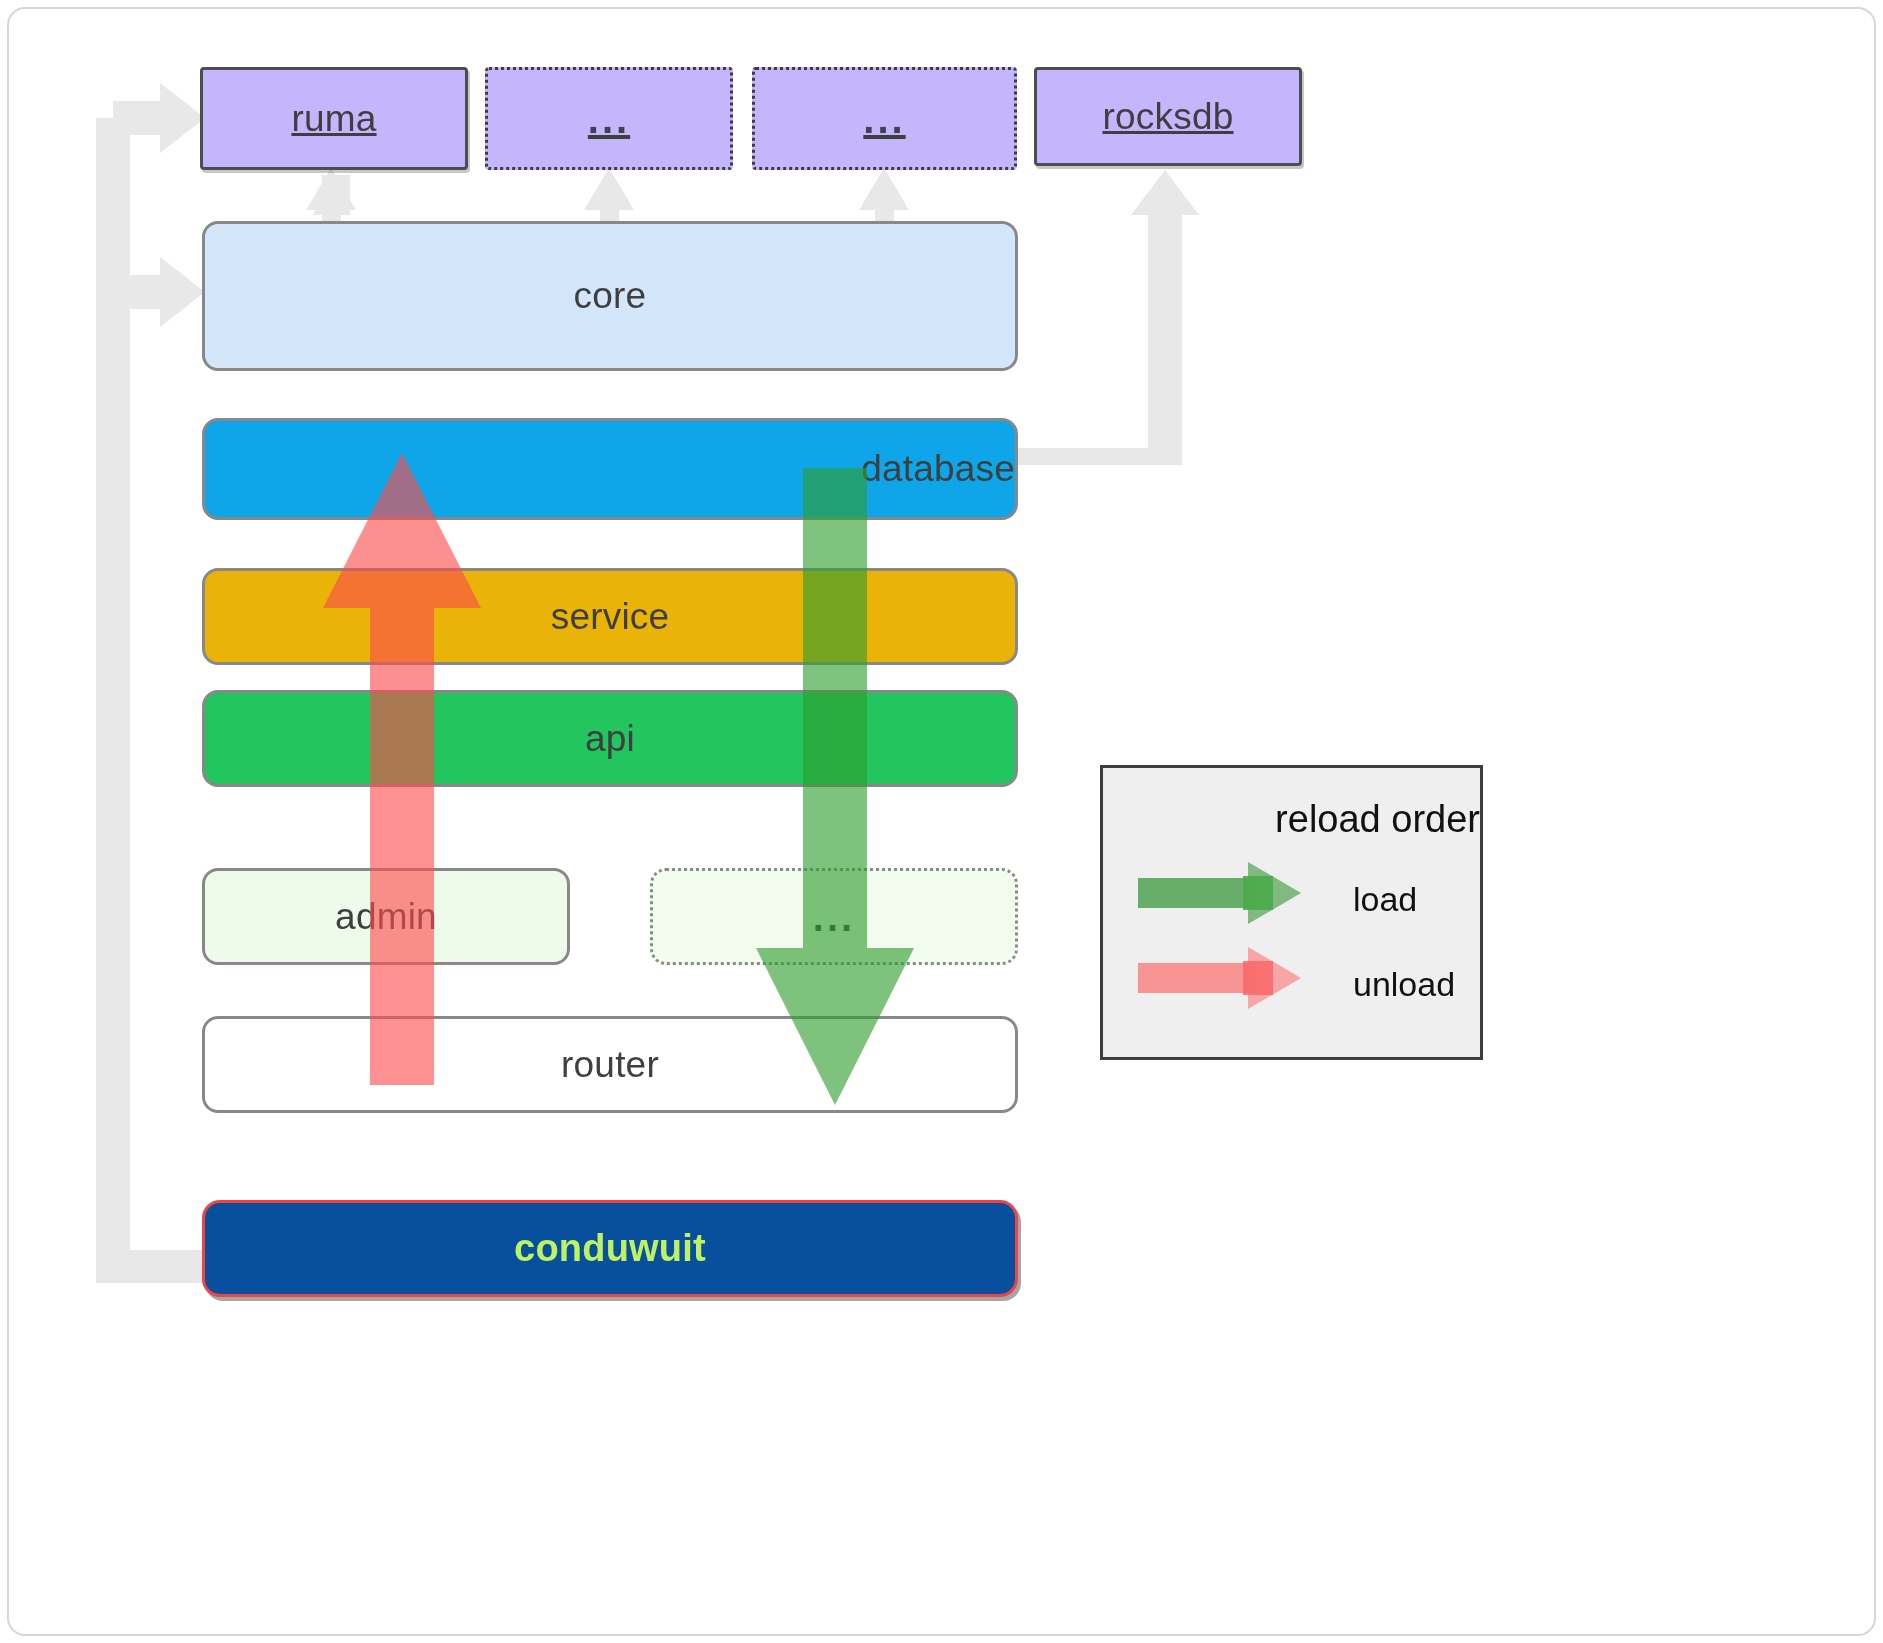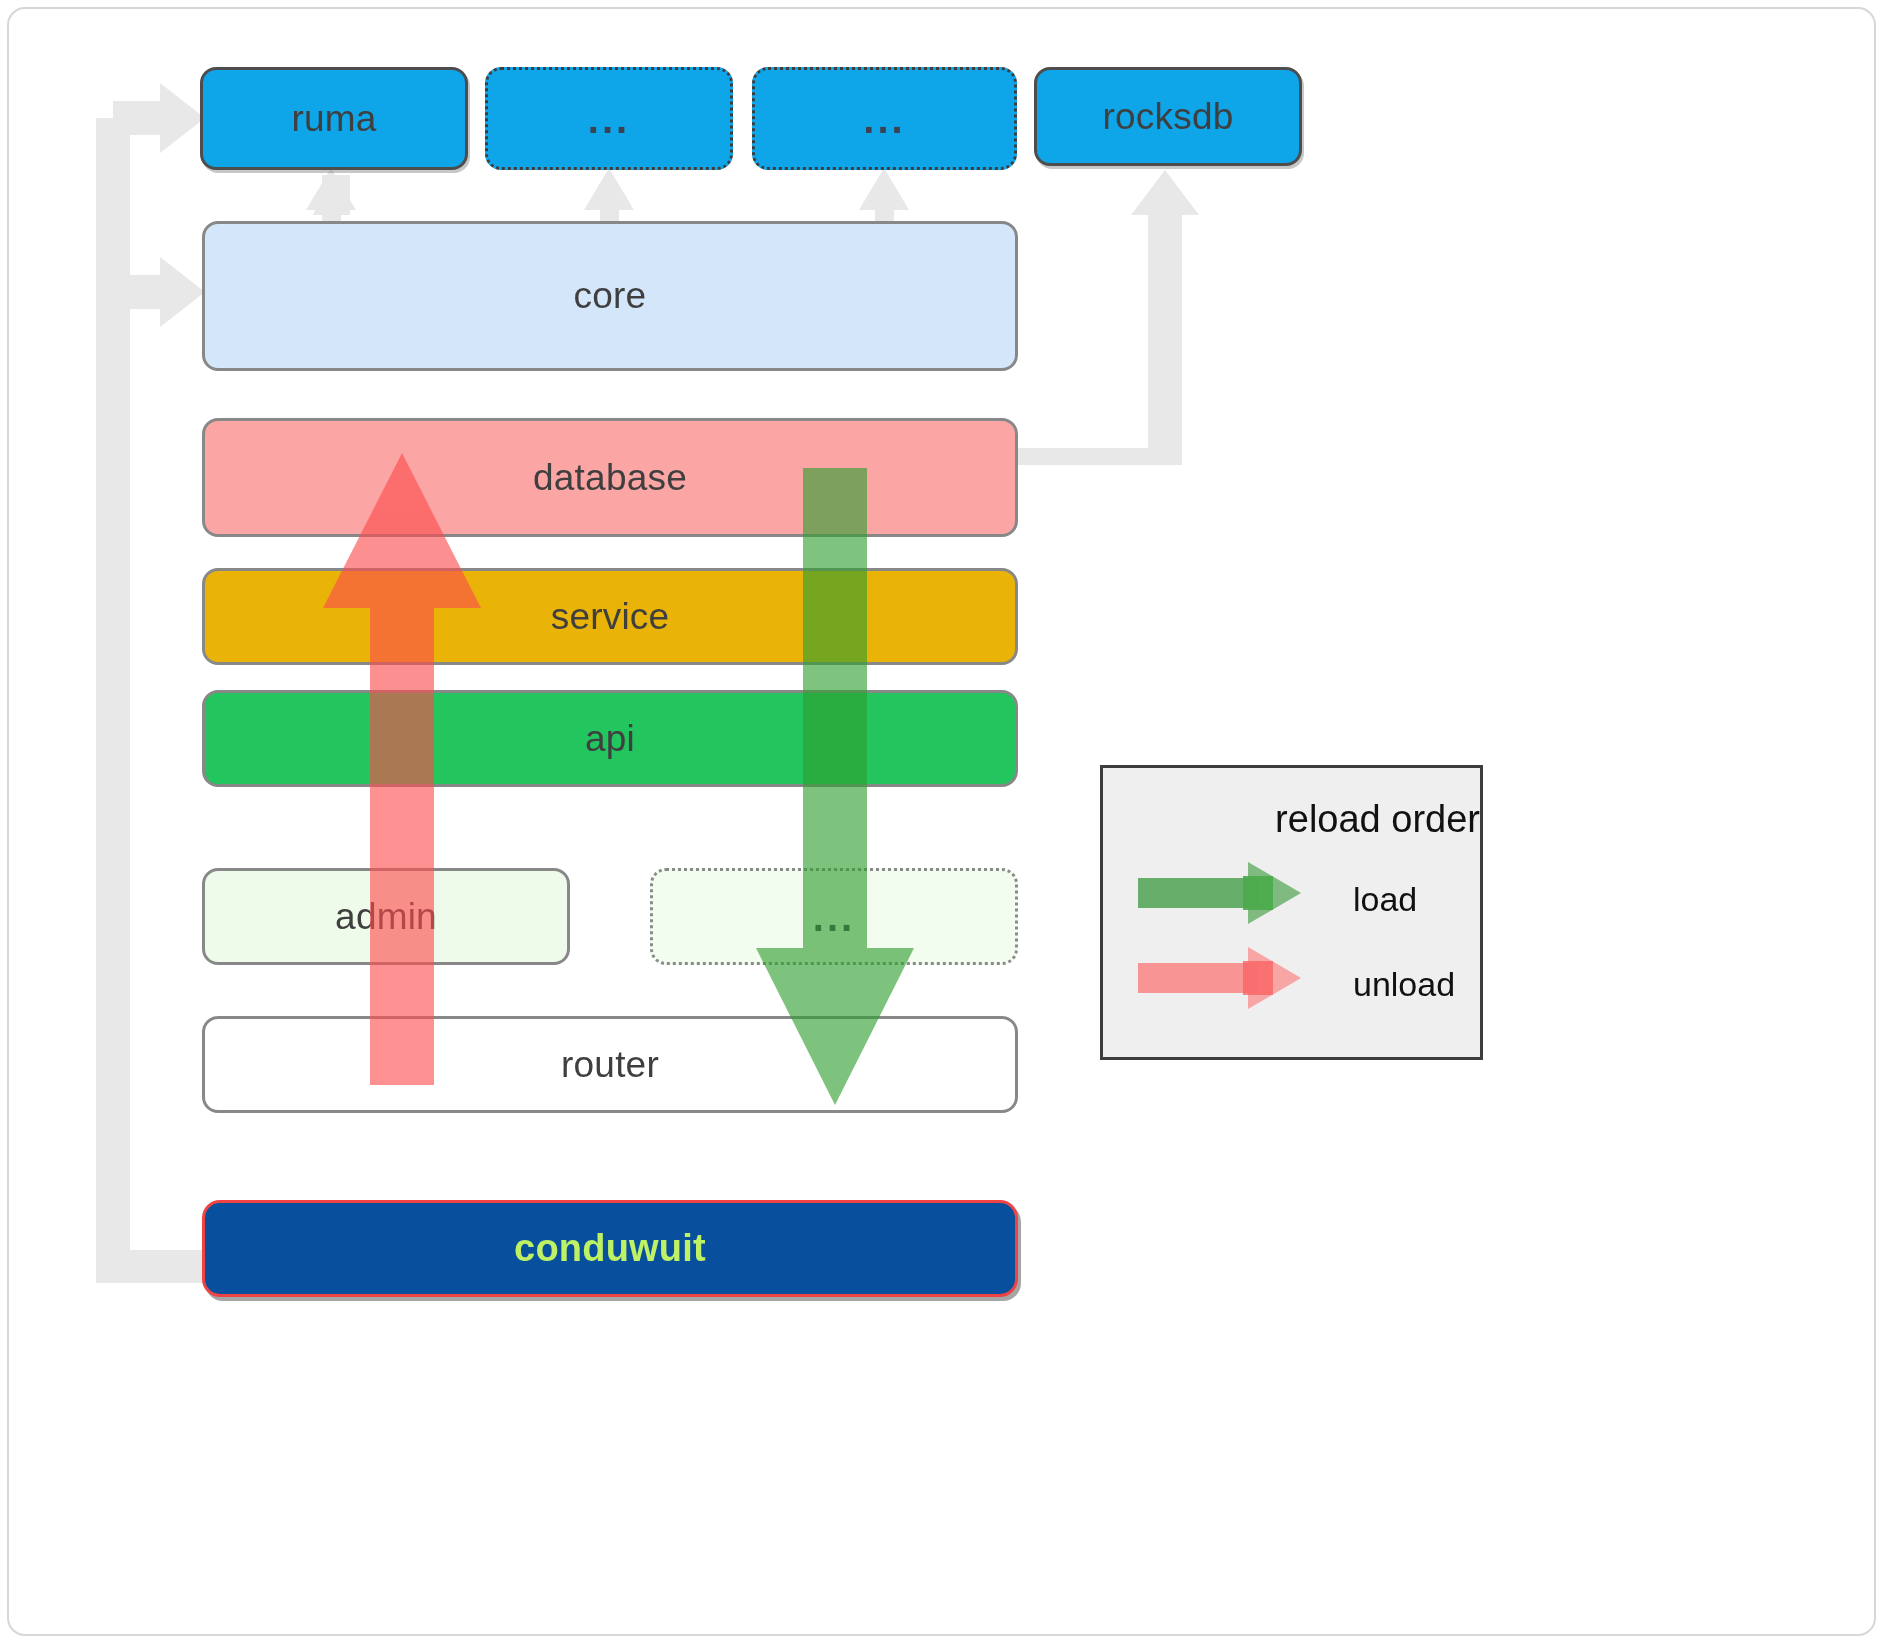--- a/index.html
+++ b/index.html
@@ -22,24 +22,25 @@
   .node{
     position:absolute;
     box-sizing:border-box;
     display:flex;align-items:center;justify-content:center;
     text-align:center;
     color:#3f3f3f;
     font-size:37px;
     letter-spacing:.2px;
   }
   .dep{
-    background:#0ea5e9;
+    background:#c4b5fd;
     border:3px solid #4d4d4d;
-    border-radius:16px;
+    border-radius:4px;
     box-shadow:2px 3px 0 rgba(0,0,0,.22);
+    text-decoration:underline;
   }
   .dep.dotted{
     border:3px dotted #3d3d3d;
     box-shadow:none;
   }
   .layer{
     border:3px solid #888888;
     border-radius:16px;
   }
   .layer.dotted{
@@ -133,21 +134,21 @@
   </div>
 
   <div class="node dep" style="left:1034px;top:67px;width:268px;height:99px;">
     <span class="node-label">rocksdb</span>
   </div>
 
   <div class="node layer" style="left:202px;top:221px;width:816px;height:150px;background:#d4e6fa;">
     <span class="node-label">core</span>
   </div>
 
-  <div class="node layer" style="left:202px;top:418px;width:816px;height:119px;background:#fca5a5;">
+  <div class="node layer" style="left:202px;top:418px;width:816px;height:102px;background:#0ea5e9;justify-content:flex-end;">
     <span class="node-label">database</span>
   </div>
 
   <div class="node layer" style="left:202px;top:568px;width:816px;height:97px;background:#eab308;">
     <span class="node-label">service</span>
   </div>
 
   <div class="node layer" style="left:202px;top:690px;width:816px;height:97px;background:#22c55e;">
     <span class="node-label">api</span>
   </div>

